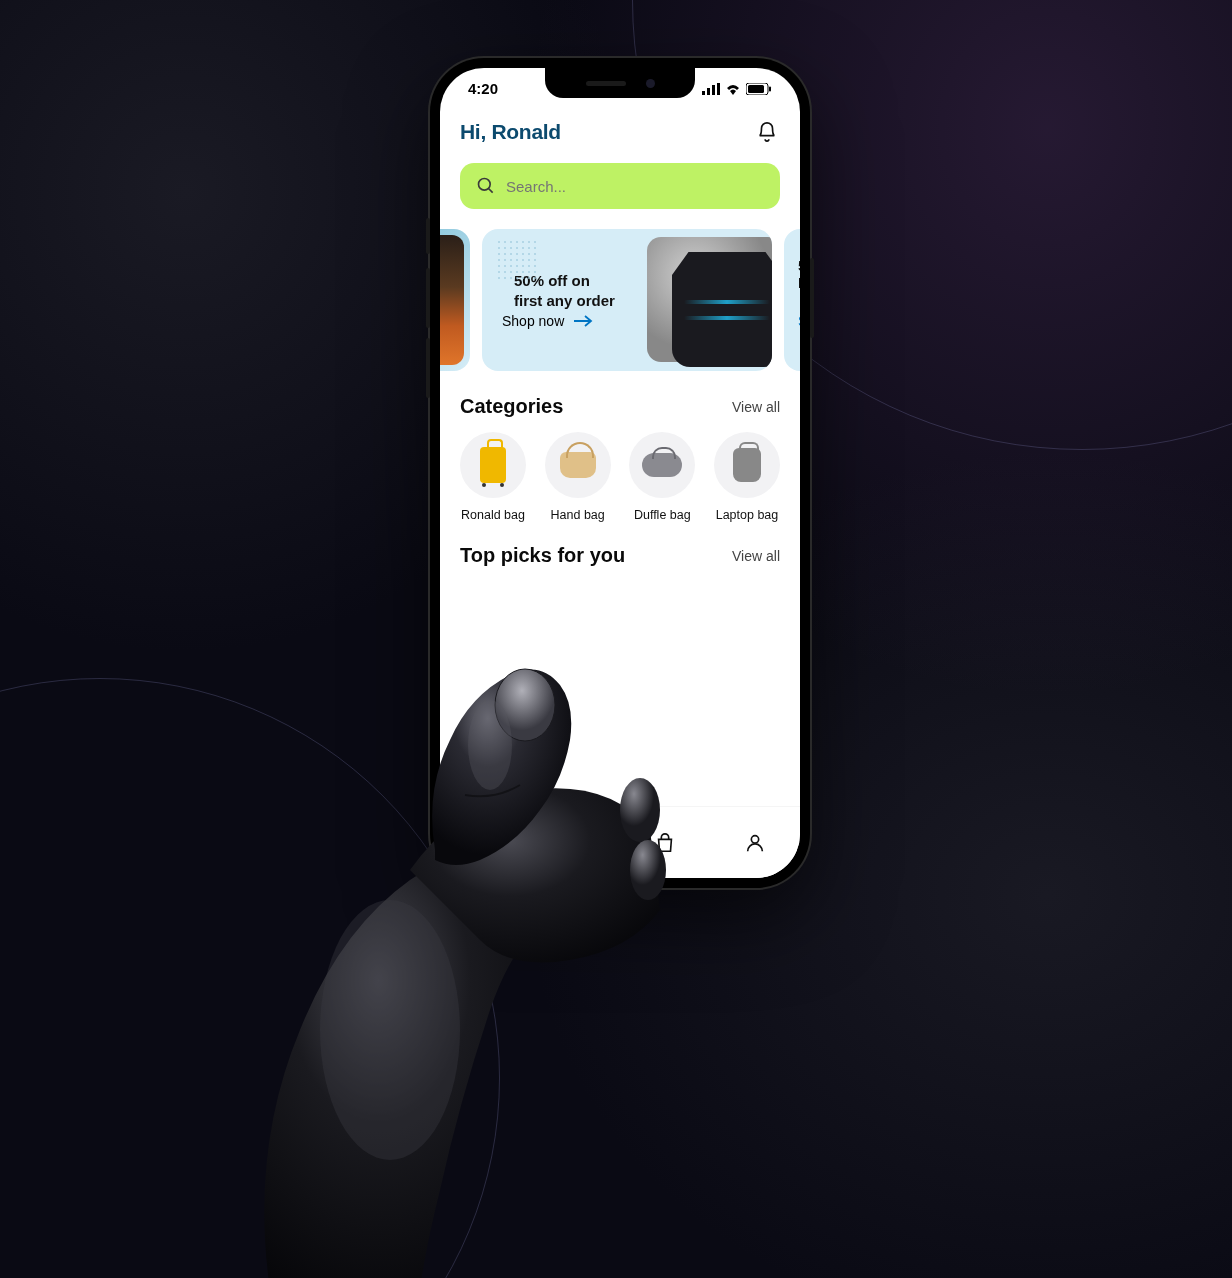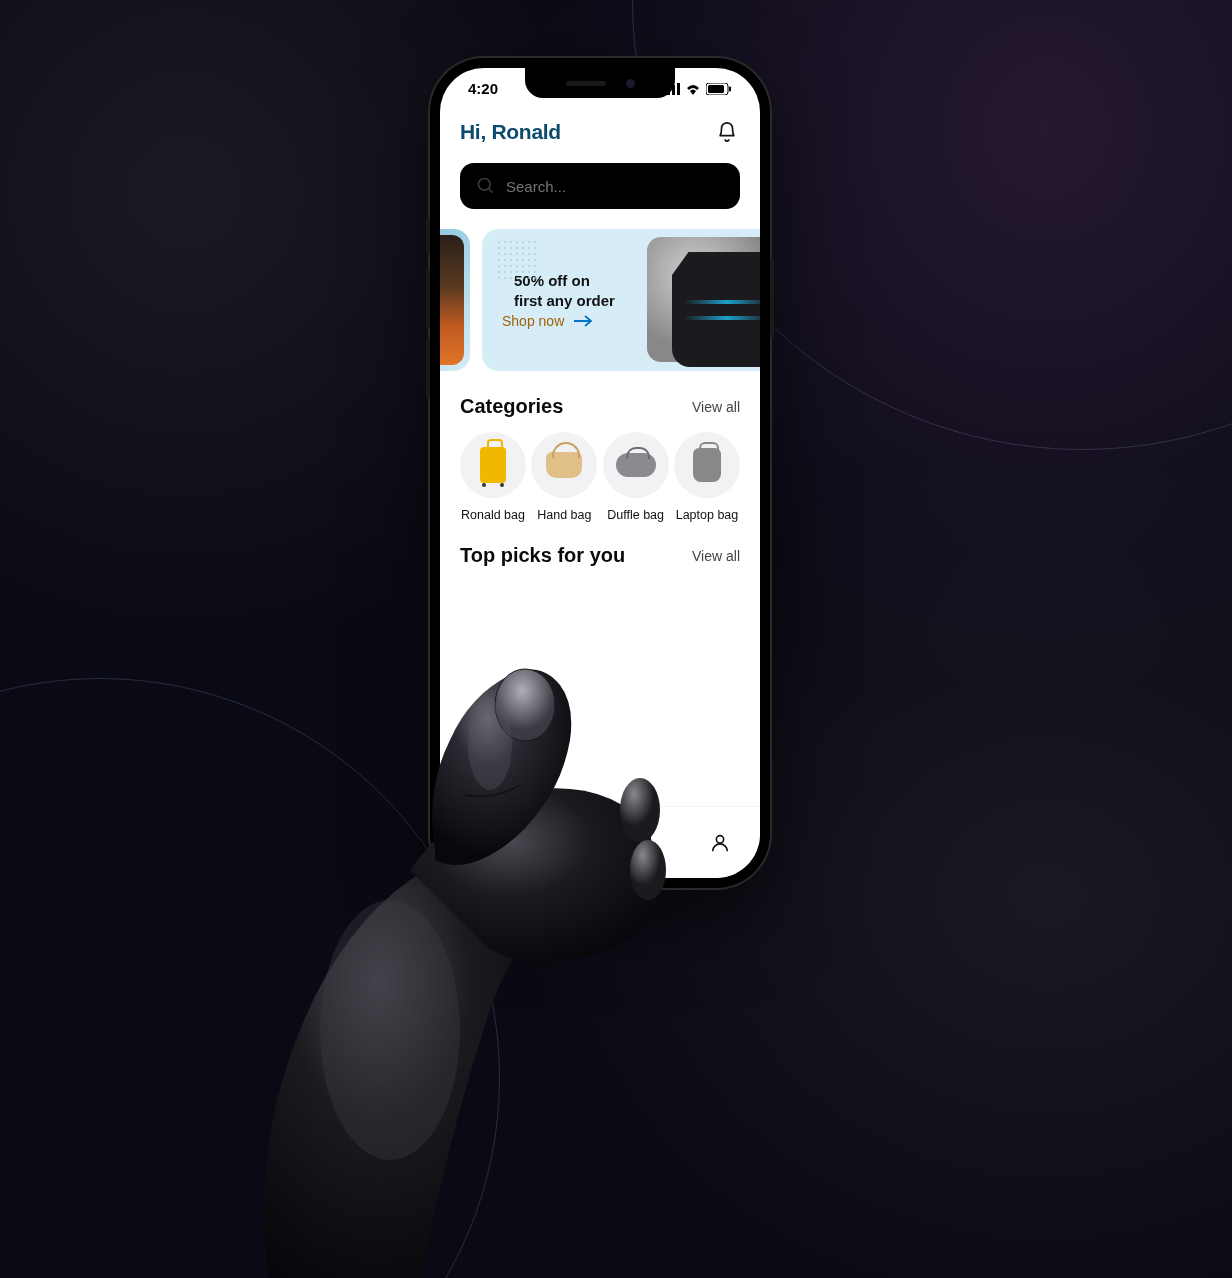--- a/index.html
+++ b/index.html
@@ -22,21 +22,21 @@
   border-radius: 50%;
 }
 .arc1 { width: 900px; height: 900px; top: -450px; right: -300px; }
 .arc2 { width: 800px; height: 800px; bottom: -200px; left: -300px; }
 
 
 .phone {
   position: absolute;
   left: 430px;
   top: 58px;
-  width: 340px;
+  width: 380px;
   height: 830px;
   background: #000;
   border-radius: 54px;
   padding: 10px;
   box-shadow: 0 0 0 2px #2a2a2a, 0 30px 80px rgba(0,0,0,0.6);
 }
 .phone-side-btn { position:absolute; background:#1a1a1a; border-radius:2px; }
 .sb1 { right:-4px; top:200px; width:4px; height:80px; }
 .sb2 { left:-4px; top:160px; width:4px; height:36px; }
 .sb3 { left:-4px; top:210px; width:4px; height:60px; }
@@ -90,21 +90,21 @@
 }
 .greeting { font-size:21px; font-weight:700; color:#0c4a6e; letter-spacing:-0.3px; }
 .bell-btn { width:26px; height:26px; display:flex; align-items:center; justify-content:center; cursor:pointer; }
 
 
 .search-wrap { padding: 6px 20px 14px 20px; }
 .search-bar {
   display:flex;
   align-items:center;
   gap:10px;
-  background:#000000;
+  background:#bef264;
   border-radius:14px;
   padding:13px 16px;
 }
 .search-bar input {
   border:none; background:transparent; outline:none;
   font-size:15px; color:#7a7a80; flex:1;
 }
 
 
 .promo-row {
@@ -120,21 +120,21 @@
   border-radius:16px;
   background:#d6edf7;
   position:relative;
   overflow:hidden;
 }
 .promo-card.left { width:60px; background:linear-gradient(135deg,#88c5db 0%, #d6edf7 100%); }
 .promo-card.main { width:290px; display:flex; align-items:center; padding-left:20px; }
 .promo-card.right { width:50px; }
 .promo-text { display:flex; flex-direction:column; gap:2px; }
 .promo-title { font-size:15px; font-weight:600; color:#111; line-height:1.35; white-space:pre-line;margin-left:12px; }
-.promo-cta { display:flex; align-items:center; gap:10px; color:#a16207; font-size:14px; font-weight:500; cursor:pointer; }
+.promo-cta { display:flex; align-items:center; gap:10px; color:#000000; font-size:14px; font-weight:500; cursor:pointer; }
 .promo-img {
   position:absolute; right:-10px; top:8px; width:135px; height:125px;
   background:radial-gradient(ellipse at 35% 30%, #d0d0d0 0%, #888 60%);
   border-radius:14px;
 }
 .promo-bag {
   position:absolute; right:0; top:15px; width:110px; height:115px;
   background:#1a1a1f;
   border-radius:12px 12px 18px 18px;
   clip-path: polygon(15% 0, 85% 0, 100% 20%, 100% 100%, 0 100%, 0 20%);

